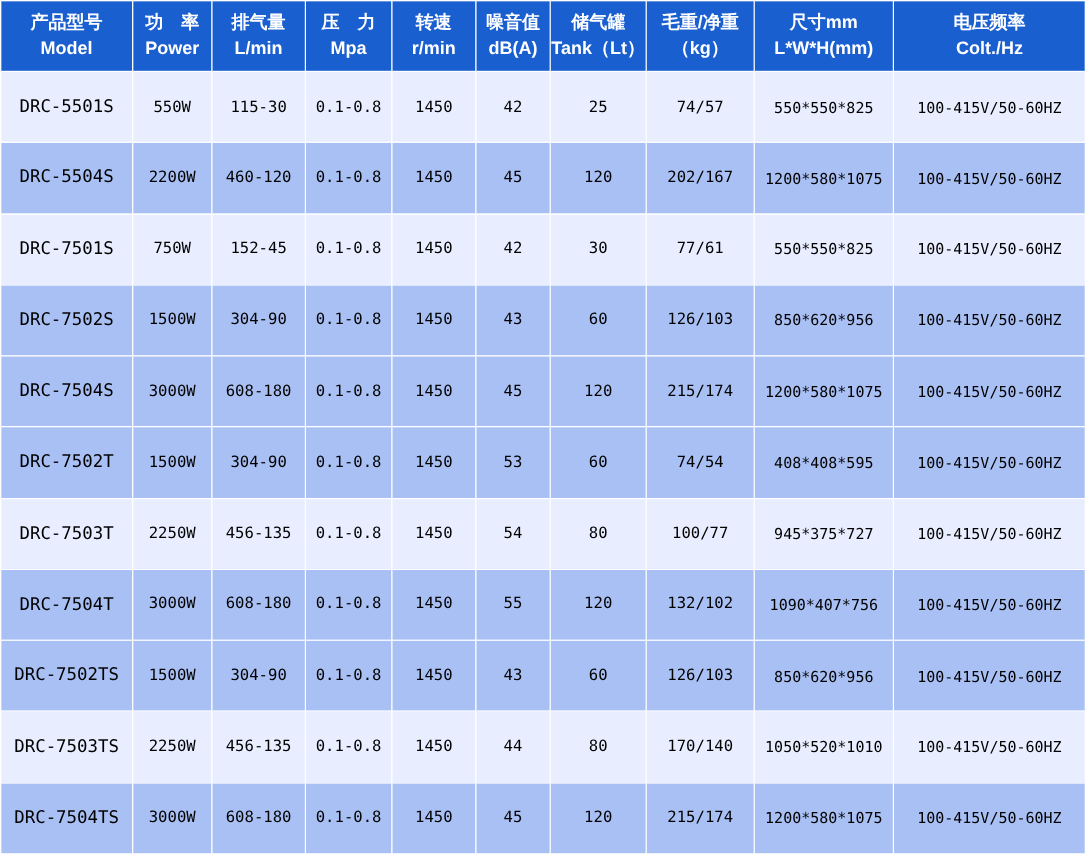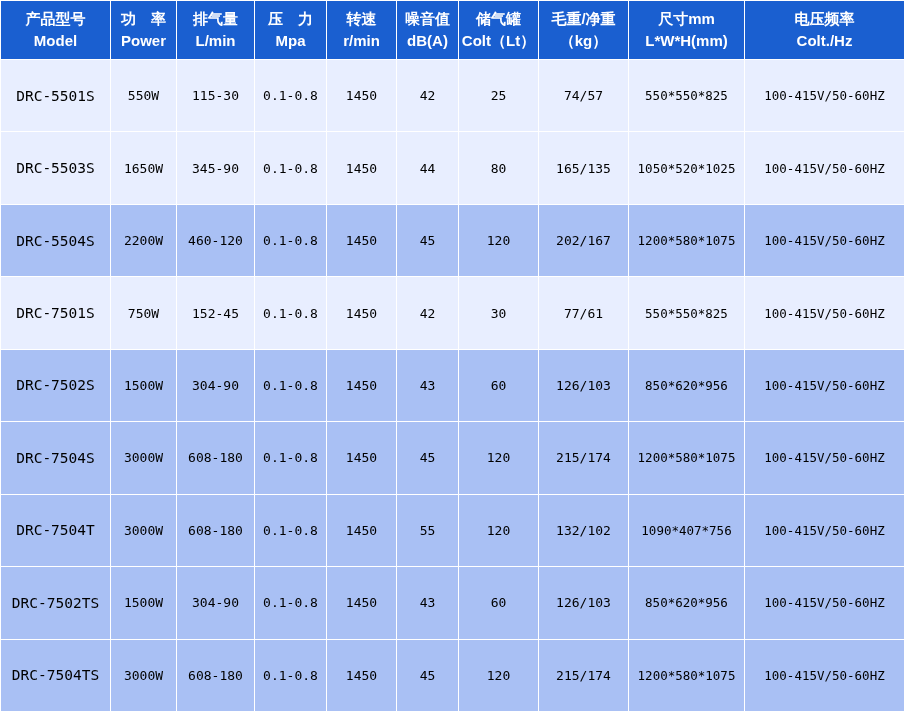--- a/index.html
+++ b/index.html
@@ -111,21 +111,21 @@
       <th>
         <span class="hdr-line">转速</span>
         <span class="hdr-line">r/min</span>
       </th>
       <th>
         <span class="hdr-line">噪音值</span>
         <span class="hdr-line">dB(A)</span>
       </th>
       <th>
         <span class="hdr-line">储气罐</span>
-        <span class="hdr-line">Colt（Lt）</span>
+        <span class="hdr-line">Tank（Lt）</span>
       </th>
       <th>
         <span class="hdr-line">毛重/净重</span>
         <span class="hdr-line">（kg）</span>
       </th>
       <th>
         <span class="hdr-line">尺寸mm</span>
         <span class="hdr-line">L*W*H(mm)</span>
       </th>
       <th>
@@ -140,32 +140,20 @@
       <td>550W</td>
       <td>115-30</td>
       <td>0.1-0.8</td>
       <td>1450</td>
       <td>42</td>
       <td>25</td>
       <td>74/57</td>
       <td class="dim-cell">550*550*825</td>
       <td class="voltage-cell">100-415V/50-60HZ</td>
     </tr>
-    <tr class="row-light">
-      <td class="model-cell">DRC-5503S</td>
-      <td>1650W</td>
-      <td>345-90</td>
-      <td>0.1-0.8</td>
-      <td>1450</td>
-      <td>44</td>
-      <td>80</td>
-      <td>165/135</td>
-      <td class="dim-cell">1050*520*1025</td>
-      <td class="voltage-cell">100-415V/50-60HZ</td>
-    </tr>
     <tr class="row-dark">
       <td class="model-cell">DRC-5504S</td>
       <td>2200W</td>
       <td>460-120</td>
       <td>0.1-0.8</td>
       <td>1450</td>
       <td>45</td>
       <td>120</td>
       <td>202/167</td>
       <td class="dim-cell">1200*580*1075</td>
@@ -201,20 +189,44 @@
       <td>608-180</td>
       <td>0.1-0.8</td>
       <td>1450</td>
       <td>45</td>
       <td>120</td>
       <td>215/174</td>
       <td class="dim-cell">1200*580*1075</td>
       <td class="voltage-cell">100-415V/50-60HZ</td>
     </tr>
     <tr class="row-dark">
+      <td class="model-cell">DRC-7502T</td>
+      <td>1500W</td>
+      <td>304-90</td>
+      <td>0.1-0.8</td>
+      <td>1450</td>
+      <td>53</td>
+      <td>60</td>
+      <td>74/54</td>
+      <td class="dim-cell">408*408*595</td>
+      <td class="voltage-cell">100-415V/50-60HZ</td>
+    </tr>
+    <tr class="row-light">
+      <td class="model-cell">DRC-7503T</td>
+      <td>2250W</td>
+      <td>456-135</td>
+      <td>0.1-0.8</td>
+      <td>1450</td>
+      <td>54</td>
+      <td>80</td>
+      <td>100/77</td>
+      <td class="dim-cell">945*375*727</td>
+      <td class="voltage-cell">100-415V/50-60HZ</td>
+    </tr>
+    <tr class="row-dark">
       <td class="model-cell">DRC-7504T</td>
       <td>3000W</td>
       <td>608-180</td>
       <td>0.1-0.8</td>
       <td>1450</td>
       <td>55</td>
       <td>120</td>
       <td>132/102</td>
       <td class="dim-cell">1090*407*756</td>
       <td class="voltage-cell">100-415V/50-60HZ</td>
@@ -224,20 +236,32 @@
       <td>1500W</td>
       <td>304-90</td>
       <td>0.1-0.8</td>
       <td>1450</td>
       <td>43</td>
       <td>60</td>
       <td>126/103</td>
       <td class="dim-cell">850*620*956</td>
       <td class="voltage-cell">100-415V/50-60HZ</td>
     </tr>
+    <tr class="row-light">
+      <td class="model-cell">DRC-7503TS</td>
+      <td>2250W</td>
+      <td>456-135</td>
+      <td>0.1-0.8</td>
+      <td>1450</td>
+      <td>44</td>
+      <td>80</td>
+      <td>170/140</td>
+      <td class="dim-cell">1050*520*1010</td>
+      <td class="voltage-cell">100-415V/50-60HZ</td>
+    </tr>
     <tr class="row-dark">
       <td class="model-cell">DRC-7504TS</td>
       <td>3000W</td>
       <td>608-180</td>
       <td>0.1-0.8</td>
       <td>1450</td>
       <td>45</td>
       <td>120</td>
       <td>215/174</td>
       <td class="dim-cell">1200*580*1075</td>

